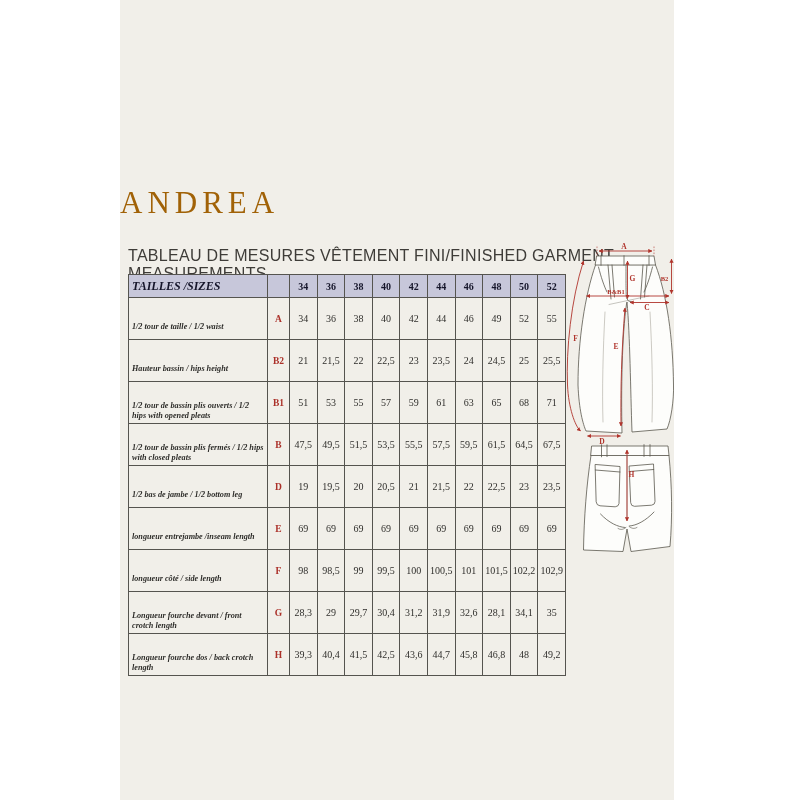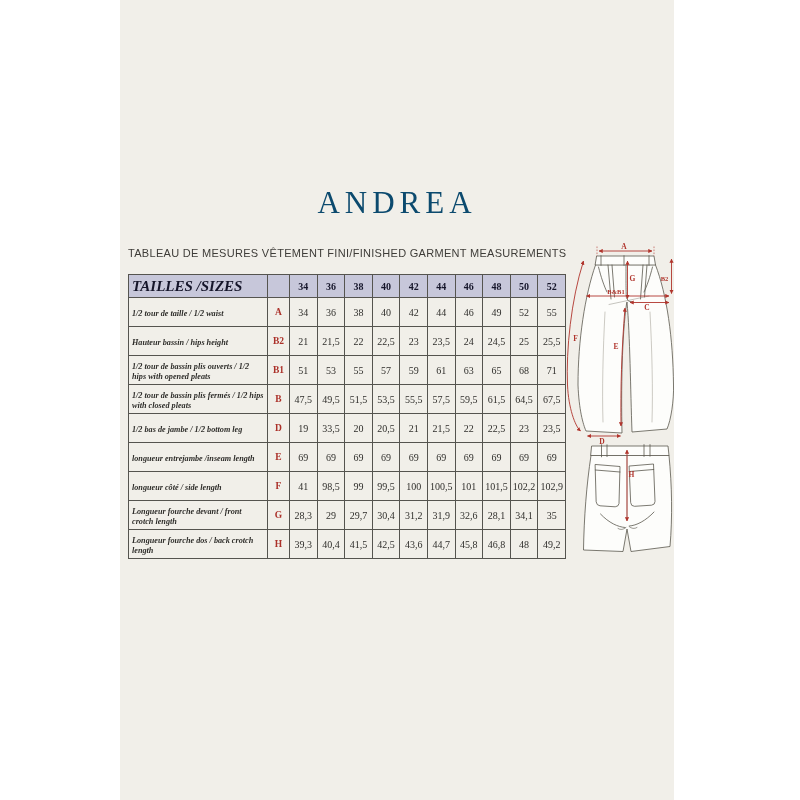--- a/index.html
+++ b/index.html
@@ -8,47 +8,46 @@
     background:#ffffff;
     font-family:"Liberation Sans", sans-serif;
     overflow:hidden;
   }
   .page {
     position:absolute; left:120px; top:0; width:554px; height:800px;
     background:#f1efe9;
   }
   .title {
     position:absolute; left:0; right:0; top:185px;
-    text-align:center;
     font-family:"Liberation Serif", serif;
     font-size:31px; font-weight:400; letter-spacing:5px;
-    color:#0c4a6e;
+    color:#a16207;
   }
   .subtitle {
     position:absolute; left:8px; top:247px;
-    font-size:11px; letter-spacing:0.3px;
+    font-size:16px; letter-spacing:0.3px;
     color:#3e3c38;
   }
   table.mtable {
     position:absolute; left:8px; top:274px; width:437px;
     border-collapse:collapse; table-layout:fixed;
     font-family:"Liberation Serif", serif;
   }
   .mtable th, .mtable td { border:1px solid #55544f; overflow:hidden; }
   .mtable thead th { background:#c7c7da; height:20px; }
   .mtable th.label-h {
-    font-style:italic; font-size:15px; text-align:left;
+    font-style:italic; font-size:12px; text-align:left;
     padding-left:3px; color:#15152a;
   }
   .mtable th.code-h { background:#c7c7da; }
   .mtable th.size-h { font-size:10px; font-weight:bold; color:#15152a; text-align:center; }
   .mtable tbody td { height:24px; }
   .mtable td.lbl {
     font-style:italic; font-weight:bold; font-size:8.2px;
-    line-height:1.18; text-align:left; padding:4px 2px 0 3px; color:#2e2d2a;
+    line-height:1.18; text-align:left; padding:17px 2px 0 3px; color:#2e2d2a;
   }
   .mtable td.code { font-weight:bold; font-size:9.5px; color:#ab3029; text-align:center; }
   .mtable td.val  { font-size:10px; color:#2f2e2b; text-align:center; }
   .diagram {
     position:absolute; left:443px; top:240px; width:112px; height:320px;
   }
   .diagram text {
     font-family:"Liberation Serif", serif;
     font-weight:bold; fill:#b0342c;
   }
@@ -147,21 +146,21 @@
           <td class="val">57,5</td>
           <td class="val">59,5</td>
           <td class="val">61,5</td>
           <td class="val">64,5</td>
           <td class="val">67,5</td>
         </tr>
         <tr>
           <td class="lbl">1/2 bas de jambe / 1/2 bottom leg</td>
           <td class="code">D</td>
           <td class="val">19</td>
-          <td class="val">33,5</td>
+          <td class="val">19,5</td>
           <td class="val">20</td>
           <td class="val">20,5</td>
           <td class="val">21</td>
           <td class="val">21,5</td>
           <td class="val">22</td>
           <td class="val">22,5</td>
           <td class="val">23</td>
           <td class="val">23,5</td>
         </tr>
         <tr>
@@ -174,21 +173,21 @@
           <td class="val">69</td>
           <td class="val">69</td>
           <td class="val">69</td>
           <td class="val">69</td>
           <td class="val">69</td>
           <td class="val">69</td>
         </tr>
         <tr>
           <td class="lbl">longueur côté  / side length</td>
           <td class="code">F</td>
-          <td class="val">41</td>
+          <td class="val">98</td>
           <td class="val">98,5</td>
           <td class="val">99</td>
           <td class="val">99,5</td>
           <td class="val">100</td>
           <td class="val">100,5</td>
           <td class="val">101</td>
           <td class="val">101,5</td>
           <td class="val">102,2</td>
           <td class="val">102,9</td>
         </tr>

